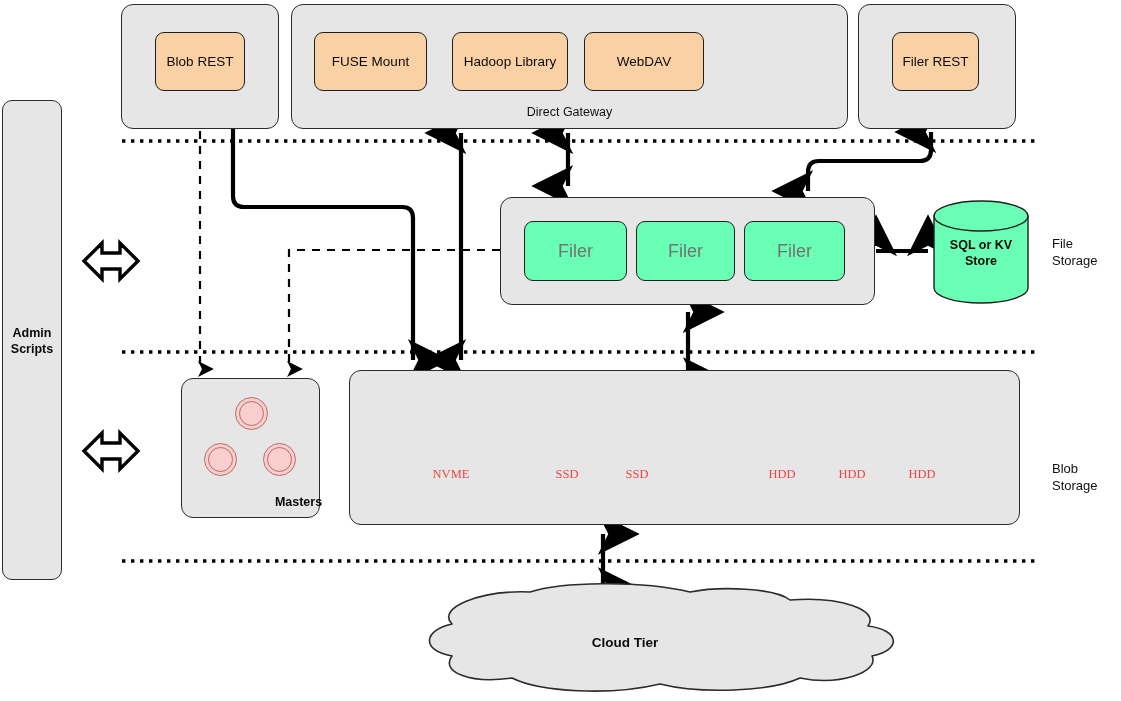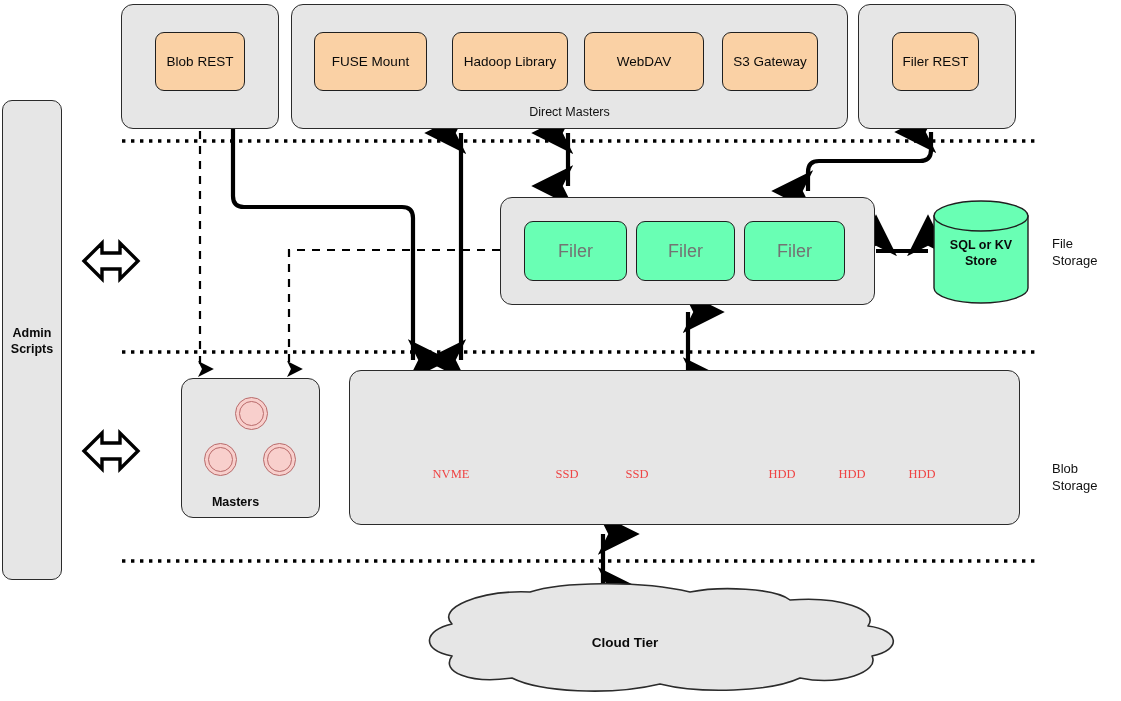--- a/index.html
+++ b/index.html
@@ -148,22 +148,21 @@
     <div>Scripts</div>
   </div>
 
   <div class="grp" style="left:121px;top:4px;width:158px;height:125px;"></div>
   <div class="node" style="left:155px;top:32px;width:90px;height:59px;">Blob REST</div>
 
   <div class="grp" style="left:291px;top:4px;width:557px;height:125px;"></div>
   <div class="node" style="left:314px;top:32px;width:113px;height:59px;">FUSE Mount</div>
   <div class="node" style="left:452px;top:32px;width:116px;height:59px;">Hadoop Library</div>
   <div class="node" style="left:584px;top:32px;width:120px;height:59px;">WebDAV</div>
-  <div class="node" style="left:722px;top:32px;width:96px;height:59px;">S3 Gateway</div>
-  <div class="plainlabel" style="left:291px;top:104px;width:557px;">Direct Masters</div>
+  <div class="plainlabel" style="left:291px;top:104px;width:557px;">Direct Gateway</div>
 
   <div class="grp" style="left:858px;top:4px;width:158px;height:125px;"></div>
   <div class="node" style="left:892px;top:32px;width:87px;height:59px;">Filer REST</div>
 
   <div class="grp" style="left:500px;top:197px;width:375px;height:108px;"></div>
   <div class="filer" style="left:524px;top:221px;width:103px;height:60px;">Filer</div>
   <div class="filer" style="left:636px;top:221px;width:99px;height:60px;">Filer</div>
   <div class="filer" style="left:744px;top:221px;width:101px;height:60px;">Filer</div>
 
   <div class="boldlabel" style="left:934px;top:237px;width:94px;">
@@ -172,21 +171,21 @@
   </div>
 
   <div class="plainlabel" style="left:1052px;top:236px;width:68px;text-align:left;font-size:13px;">
     <span>File Storage</span>
   </div>
 
   <div class="grp" style="left:181px;top:378px;width:139px;height:140px;"></div>
   <div class="mcircle" style="left:235px;top:397px;width:33px;height:33px;"></div>
   <div class="mcircle" style="left:204px;top:443px;width:33px;height:33px;"></div>
   <div class="mcircle" style="left:263px;top:443px;width:33px;height:33px;"></div>
-  <div class="boldlabel" style="left:166px;top:494px;width:139px;">Masters</div>
+  <div class="boldlabel" style="left:181px;top:494px;width:139px;padding-left:48px;">Masters</div>
 
   <div class="grp" style="left:349px;top:370px;width:671px;height:155px;"></div>
   <div class="cyl-label" style="left:421px;top:467px;">NVME</div>
   <div class="cyl-label" style="left:537px;top:467px;">SSD</div>
   <div class="cyl-label" style="left:607px;top:467px;">SSD</div>
   <div class="cyl-label" style="left:752px;top:467px;">HDD</div>
   <div class="cyl-label" style="left:822px;top:467px;">HDD</div>
   <div class="cyl-label" style="left:892px;top:467px;">HDD</div>
 
   <div class="plainlabel" style="left:1052px;top:437px;width:68px;text-align:left;font-size:13px;margin-top:24px;">

